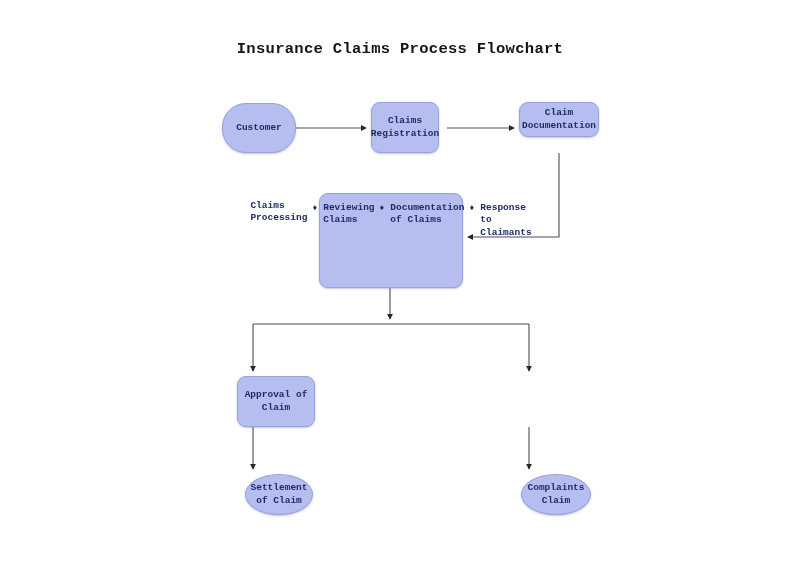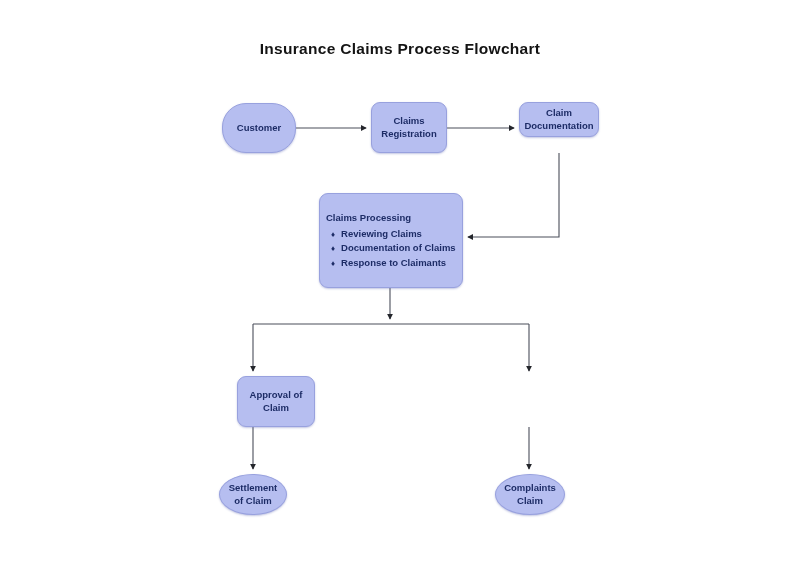--- a/index.html
+++ b/index.html
@@ -1,21 +1,21 @@
 <!DOCTYPE html>
 <html><head>
 <meta charset="utf-8">
 <style>
   html, body { margin: 0; padding: 0; background: #ffffff; }
   #canvas {
     position: relative;
     width: 800px;
     height: 565px;
     background: #ffffff;
-    font-family: Liberation Sans, sans-serif;
+    font-family: Liberation Mono, monospace;
     overflow: hidden;
   }
   #diagram-title {
     position: absolute;
     top: 40px;
     left: 0;
     width: 800px;
     text-align: center;
     font-size: 15.5px;
     font-weight: bold;
@@ -33,27 +33,26 @@
     align-items: center;
     justify-content: center;
     text-align: center;
     color: #1d2c66;
     font-weight: bold;
     font-size: 9.5px;
     line-height: 1.3;
     padding: 2px 3px;
     box-shadow: 0 1px 2px rgba(120,128,190,0.45);
   }
-  .node.ellipse { border-radius: 50%; }
+  .node.ellipse { border-radius: 50%; margin-left: 26px; }
   #node-customer            { left: 222px; top: 103px; width: 74px;  height: 50px; border-radius: 24px; }
-  #node-claims-registration { left: 371px; top: 102px; width: 76px;  height: 51px; }
+  #node-claims-registration { left: 371px; top: 102px; width: 68px;  height: 51px; }
   #node-claim-documentation { left: 519px; top: 102px; width: 80px;  height: 35px; align-items: center; }
   #node-claims-processing   {
     left: 319px; top: 193px; width: 144px; height: 95px;
-    flex-direction: column;
     align-items: flex-start;
     justify-content: center;
     text-align: left;
     padding: 6px 6px 6px 6px;
     font-size: 9.5px;
   }
   #node-approval-of-claim   { left: 213px; top: 376px; width: 78px;  height: 51px; margin-left: 24px; }
   #node-reputation-of-claim { left: 490px; top: 376px; width: 78px;  height: 51px; padding: 2px 10px; }
   #node-settlement-of-claim { left: 219px; top: 474px; width: 68px;  height: 41px; padding: 2px 6px; }
   #node-complaints-bureau   { left: 495px; top: 474px; width: 70px;  height: 41px; padding: 2px 6px; }

